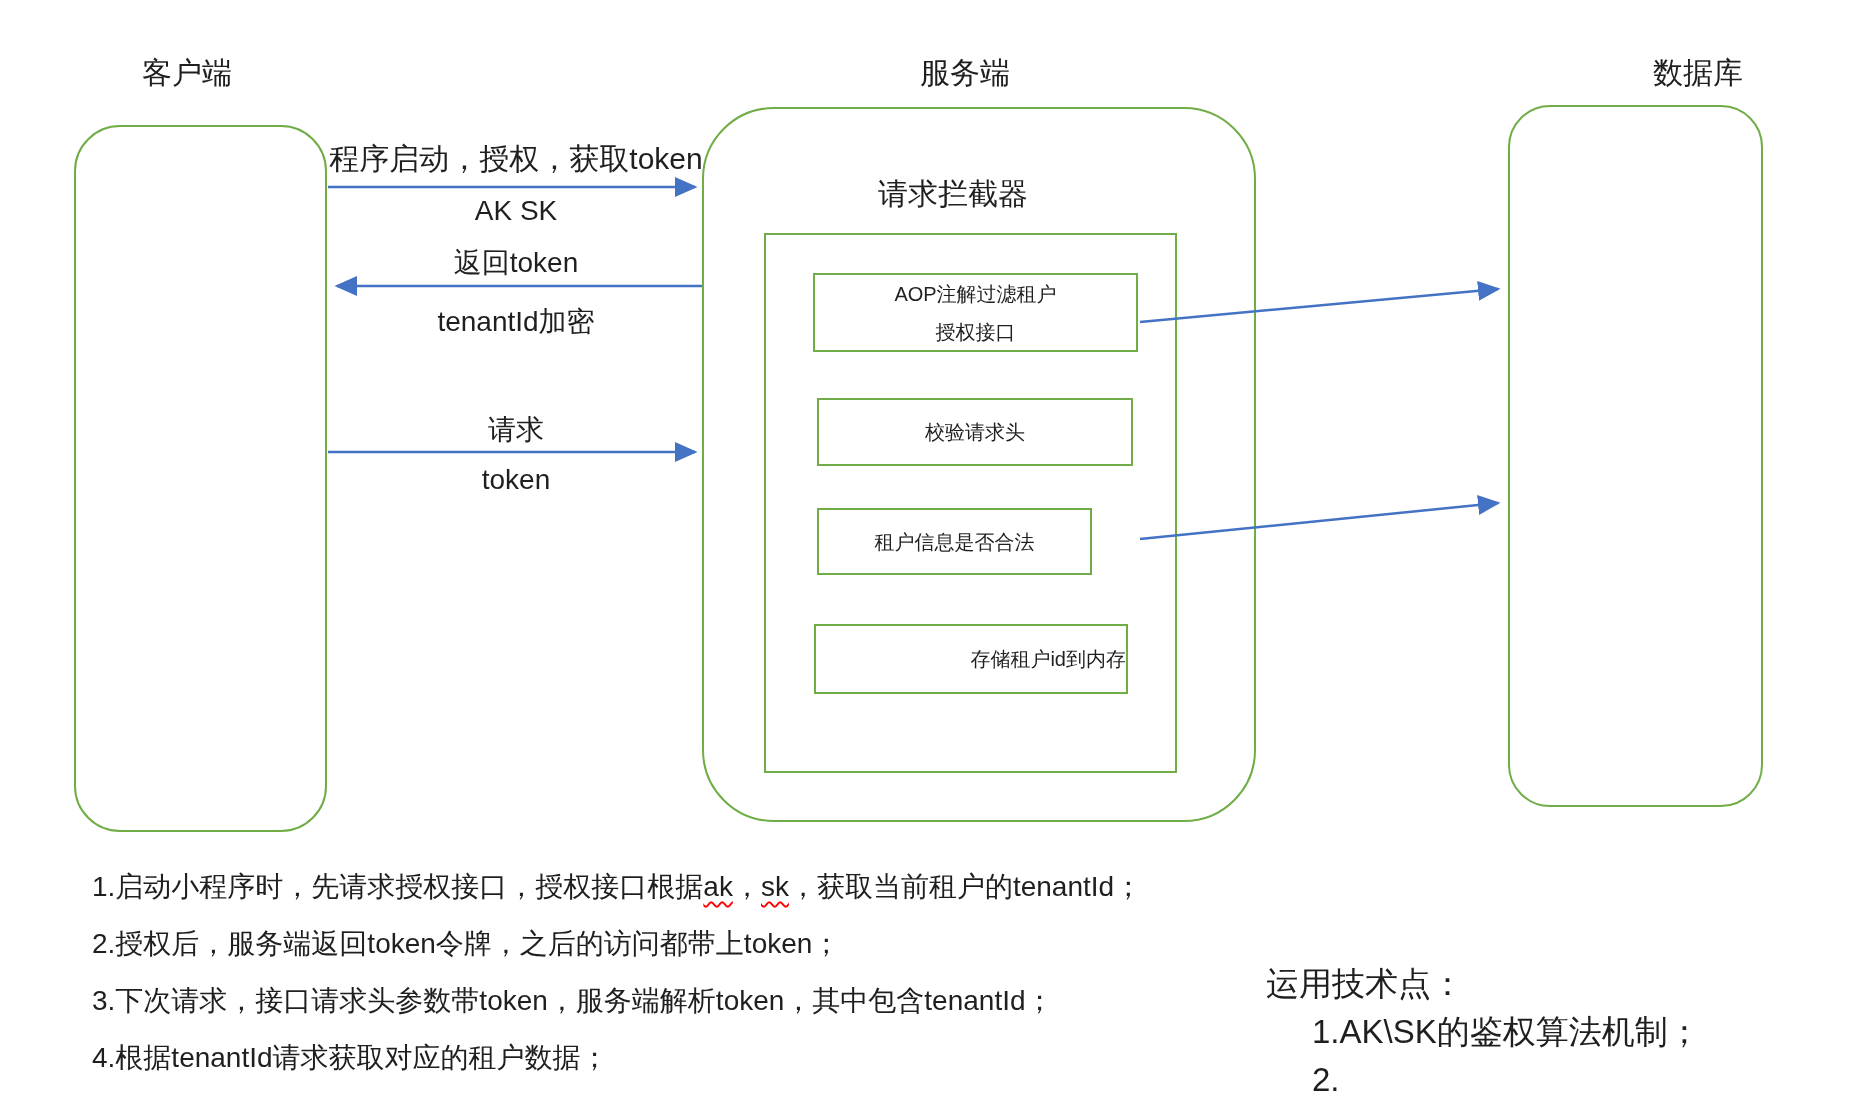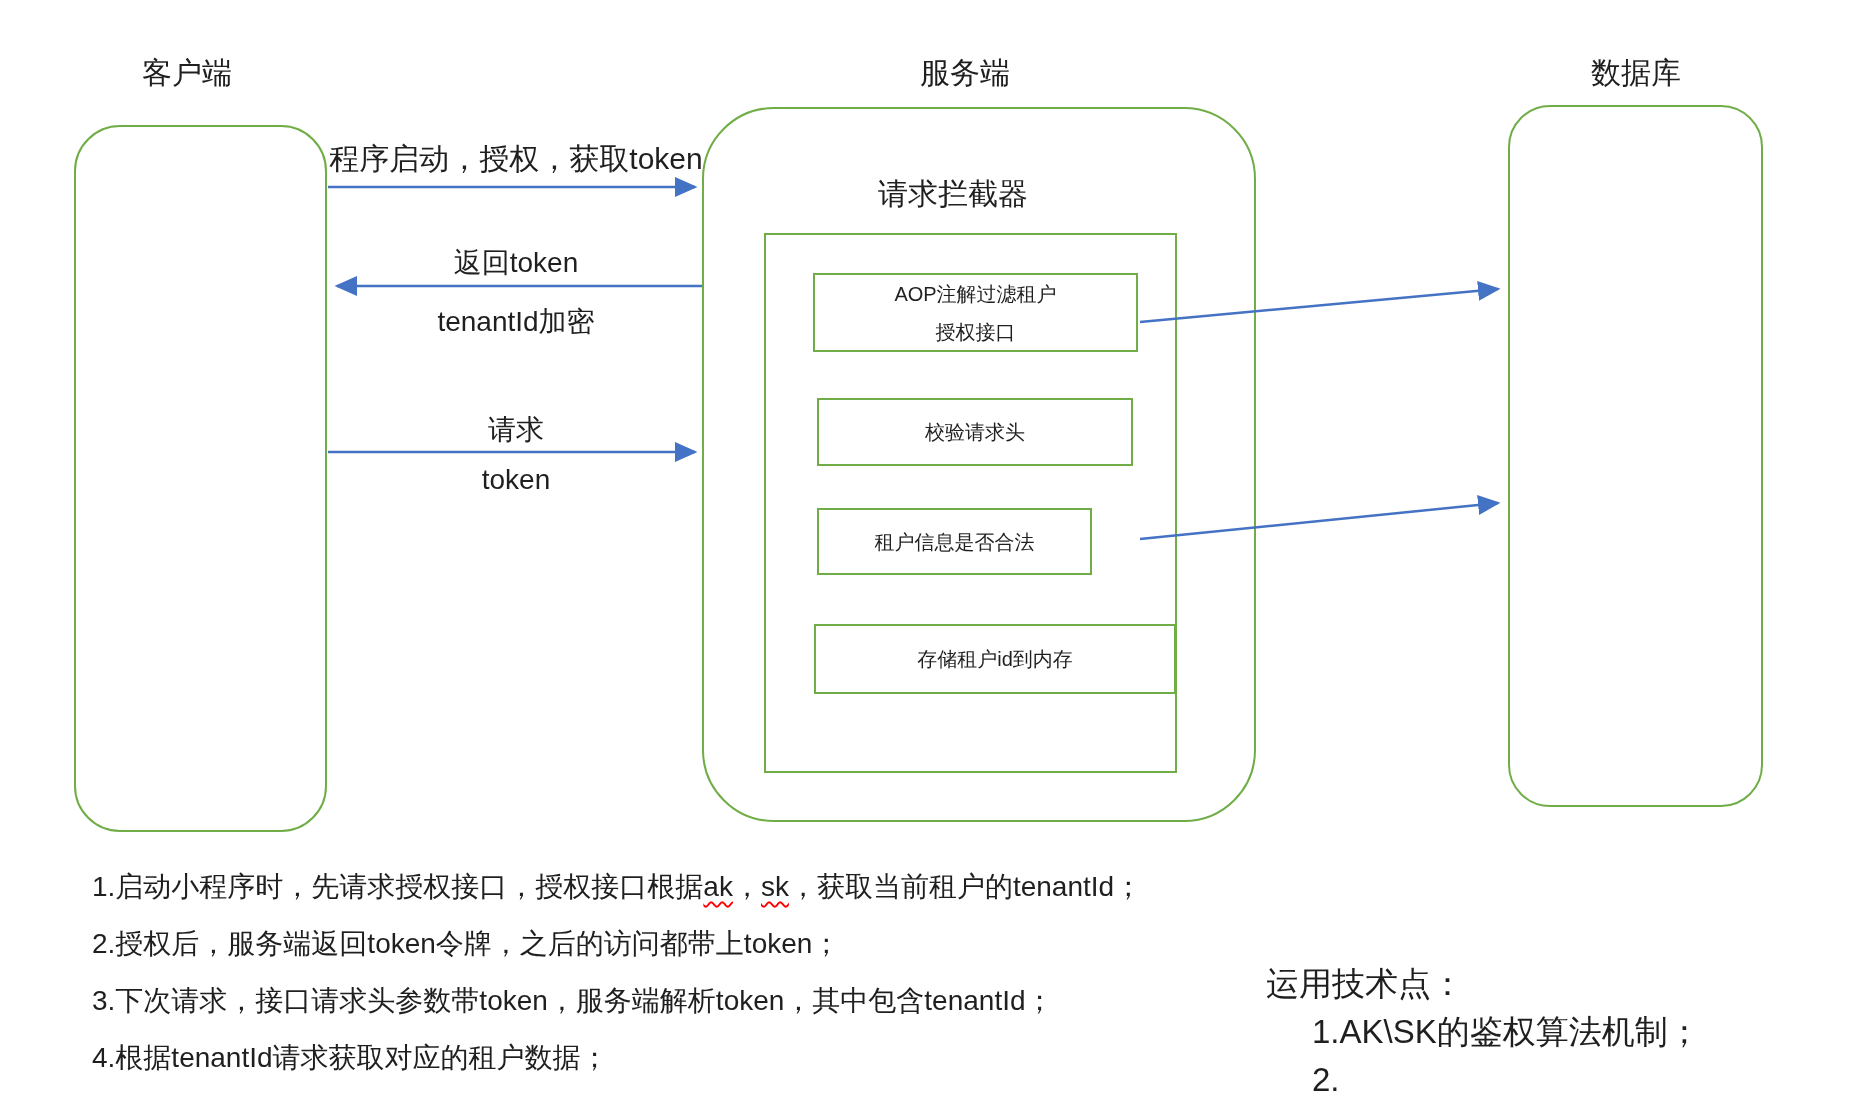--- a/index.html
+++ b/index.html
@@ -15,21 +15,21 @@
   .lane-title {
     position: absolute;
     width: 220px;
     text-align: center;
     font-size: 30px;
     line-height: 34px;
     color: #1f1f1f;
   }
   #title-client   { left: 77px;   top: 56px; }
   #title-server   { left: 855px;  top: 56px; }
-  #title-database { left: 1526px; top: 56px; }
+  #title-database { left: 1588px; top: 56px; }
 
   .shape {
     position: absolute;
     border: 2px solid #70AD47;
     background: transparent;
     box-sizing: border-box;
   }
   #client-box   { left: 74px;   top: 125px; width: 253px; height: 707px; border-radius: 46px; }
   #server-box   { left: 702px;  top: 107px; width: 554px; height: 715px; border-radius: 72px; }
   #inner-rect   { left: 764px;  top: 233px; width: 413px; height: 540px; border-radius: 0; }
@@ -52,21 +52,21 @@
     justify-content: center;
     text-align: center;
     font-size: 20px;
     line-height: 38px;
     white-space: pre-line;
     color: #1f1f1f;
   }
   #step-aop          { left: 813px; top: 273px; width: 325px; height: 79px; }
   #step-check-header { left: 817px; top: 398px; width: 316px; height: 68px; }
   #step-tenant-valid { left: 817px; top: 508px; width: 275px; height: 67px; }
-  #step-store-id     { left: 814px; top: 624px; width: 362px; height: 70px; }
+  #step-store-id     { left: 814px; top: 624px; width: 314px; height: 70px; justify-content: flex-end; }
 
   .msg {
     position: absolute;
     left: 327px;
     width: 378px;
     text-align: center;
     white-space: nowrap;
     font-size: 28px;
     line-height: 32px;
   }
@@ -134,20 +134,21 @@
     <span>校验请求头</span>
   </div>
   <div class="step" id="step-tenant-valid">
     <span>租户信息是否合法</span>
   </div>
   <div class="step" id="step-store-id">
     <span>存储租户id到内存</span>
   </div>
 
   <div class="msg" id="msg-startup-top">程序启动，授权，获取token</div>
+  <div class="msg" id="msg-startup-bottom">AK SK</div>
   <div class="msg" id="msg-return-top">返回token</div>
   <div class="msg" id="msg-return-bottom">tenantId加密</div>
   <div class="msg" id="msg-request-top">请求</div>
   <div class="msg" id="msg-request-bottom">token</div>
 
   <svg class="arrows" viewBox="0 0 1854 1094">
     <defs>
       <marker id="ah" markerWidth="10" markerHeight="9" refX="8" refY="4" orient="auto">
         <path d="M0,0 L9,4 L0,8 z" fill="#4472C4"></path>
       </marker>

